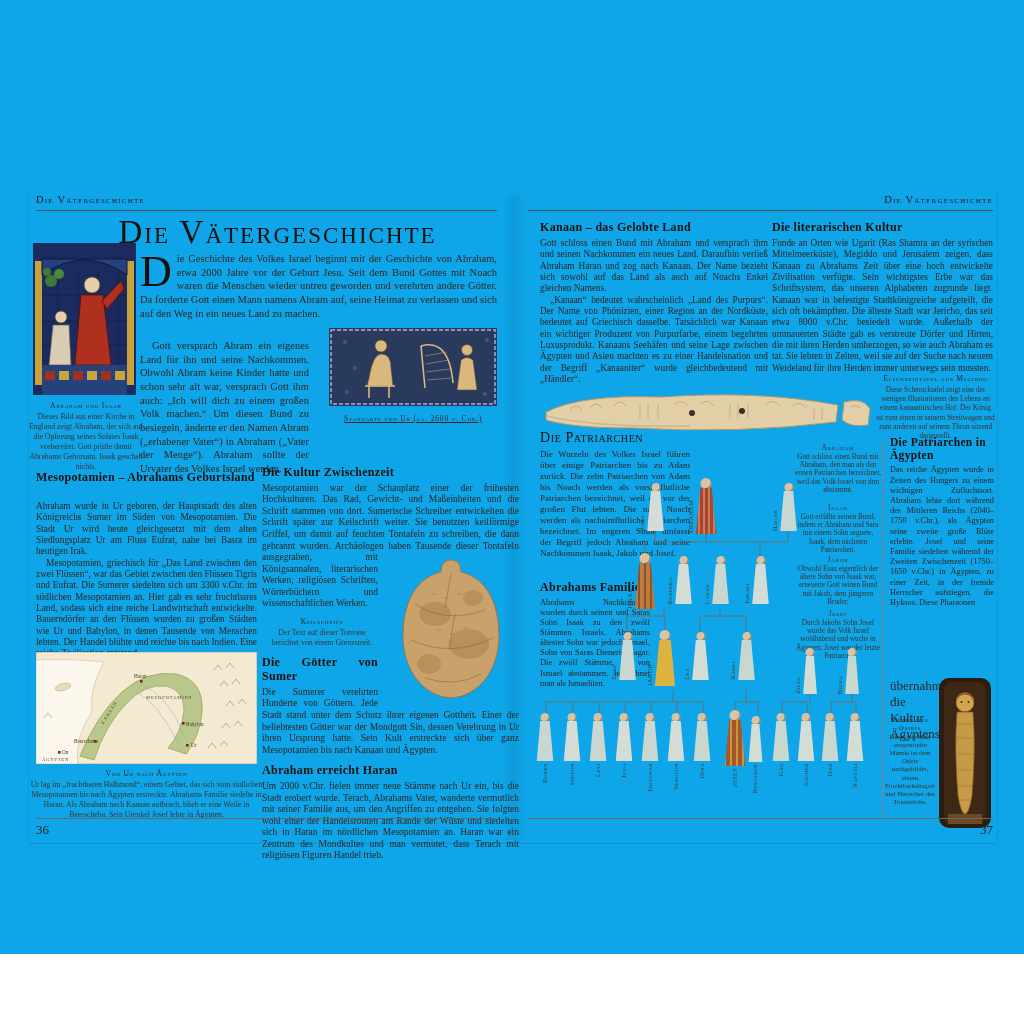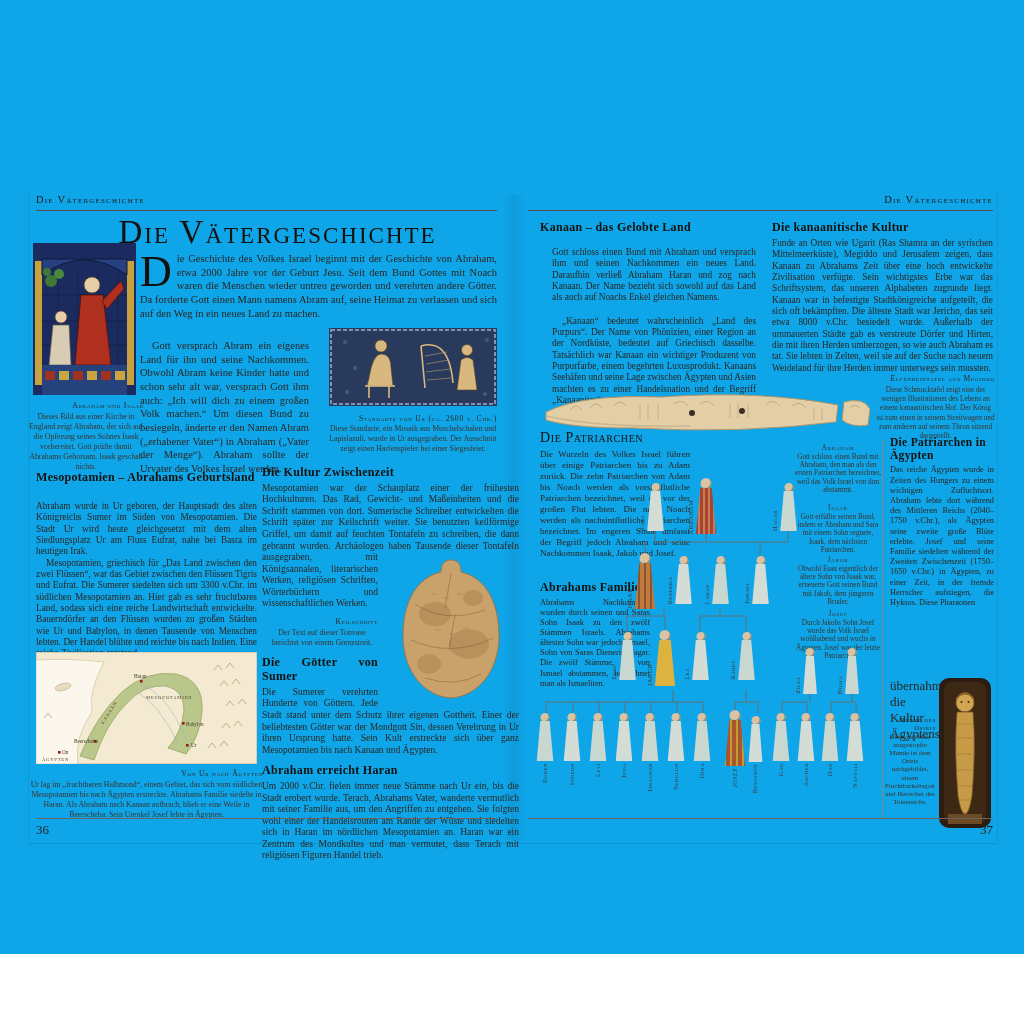--- a/index.html
+++ b/index.html
@@ -20,25 +20,25 @@
   .fr-left{left:36px;width:461px;}
   .fr-right{left:528px;width:465px;}
   .pagenum{position:absolute;top:822px;font-size:13px;color:#23201b;}
   .pn-left{left:36px;}
   .pn-right{left:528px;width:465px;text-align:right;}
   .page-title{position:absolute;left:90px;top:214px;width:375px;text-align:center;
               font-variant:small-caps;font-size:33px;letter-spacing:2px;color:#14110d;}
   .body-txt{font-size:10.5px;line-height:1.29;text-align:justify;}
   .sec-head{font-size:12px;font-weight:bold;letter-spacing:.3px;color:#14110d;margin:0 0 3px 0;}
   .caption{text-align:center;font-size:7.8px;line-height:1.28;color:#3a352d;}
-  .caption .cap-title{display:block;font-variant:small-caps;font-size:7.6px;letter-spacing:.8px;margin-bottom:1px;color:#2c2822;text-align:right;}
+  .caption .cap-title{display:block;font-variant:small-caps;font-size:7.6px;letter-spacing:.8px;margin-bottom:1px;color:#2c2822;}
   
   .intro{position:absolute;left:140px;top:252px;width:357px;font-size:10.5px;line-height:1.3;text-align:justify;}
   .intro .dropcap{float:left;font-size:44px;line-height:.82;padding:2px 5px 0 0;color:#14110d;}
-  .intro-float{float:right;width:168px;height:216px;shape-outside:inset(76px 0 0 0);margin-left:20px;}
+  .intro-float{float:right;width:168px;height:216px;shape-outside:inset(76px 0 0 0);margin-left:20px;text-decoration:underline;}
   .intro-float .img{margin-top:76px;}
   .intro p{margin:0;}
   .intro .p2{text-indent:12px;margin-top:19px;}
   .intro-float .caption{margin-top:4px;}
   
   .glass{position:absolute;left:33px;top:243px;}
   .glass-cap{position:absolute;left:28px;top:401px;width:116px;}
   
   .meso{position:absolute;left:36px;top:470px;width:221px;}
   .meso .body-txt{font-size:9.3px;line-height:1.22;margin-top:16px;}
@@ -47,21 +47,21 @@
   .map-cap{position:absolute;left:30px;top:769px;width:233px;}
   .kultur{position:absolute;left:262px;top:458px;width:257px;font-size:9.5px;line-height:1.22;text-align:justify;}
   .kultur p{margin:0;}
   .vase-float{float:right;width:134px;height:222px;shape-outside:inset(71px 0 0 0);margin-left:7px;}
   .vase-float .img{margin-top:71px;}
   .keil-cap{width:128px;margin:7px 0 7px 4px;}
   .kultur .sec-head{margin-top:7px;}
   
   .kanaan{position:absolute;left:540px;top:220px;width:228px;}
   .kanaan .body-txt,.kkultur .body-txt{font-size:9.3px;line-height:1.22;}
-  .kanaan p,.kkultur p{margin:12px;}
+  .kanaan p,.kkultur p{margin:0;}
   .kanaan .p2{text-indent:10px;}
   .kkultur{position:absolute;left:772px;top:220px;width:221px;}
   .plaque{position:absolute;left:540px;top:380px;}
   .plaque-cap{position:absolute;left:876px;top:374px;width:119px;font-size:7.3px;}
   
   .patri{position:absolute;left:540px;top:430px;width:150px;}
   .patri-head{font-variant:small-caps;font-size:14px;font-weight:400;letter-spacing:.6px;color:#14110d;margin:0 0 3px 0;}
   .patri .body-txt{font-size:9px;line-height:1.22;}
   .familie{position:absolute;left:540px;top:580px;width:110px;}
   .familie .body-txt{font-size:8.4px;line-height:1.2;}
@@ -186,21 +186,20 @@
               <circle cx="16" cy="14" r="2"></circle>
               <circle cx="26" cy="40" r="2"></circle>
               <circle cx="18" cy="64" r="2"></circle>
               <circle cx="158" cy="12" r="2"></circle>
               <circle cx="156" cy="66" r="2"></circle>
             </g>
         </svg>
       </div>
       <div class="caption">
         <span class="cap-title">Standarte von Ur (ca. 2600 v. Chr.)</span>
-        <span>Diese Standarte, ein Mosaik aus Muschelschalen und Lapislazuli, wurde in Ur ausgegraben. Der Ausschnitt zeigt einen Harfenspieler bei einer Siegesfeier.</span>
       </div>
     </div>
     <p><span class="dropcap">D</span><span>ie Geschichte des Volkes Israel beginnt mit der Geschichte von Abraham, etwa 2000 Jahre vor der Geburt Jesu. Seit dem Bund Gottes mit Noach waren die Menschen wieder untreu geworden und verehrten andere Götter. Da forderte Gott einen Mann namens Abram auf, seine Heimat zu verlassen und sich auf den Weg in ein neues Land zu machen.</span></p>
     <p class="p2">Gott versprach Abram ein eigenes Land für ihn und seine Nachkommen. Obwohl Abram keine Kinder hatte und schon sehr alt war, versprach Gott ihm auch: „Ich will dich zu einem großen Volk machen.“ Um diesen Bund zu besiegeln, änderte er den Namen Abram („erhabener Vater“) in Abraham („Vater der Menge“). Abraham sollte der Urvater des Volkes Israel werden.</p>
   </div>
 
   <div class="meso">
     <h3 class="sec-head">Mesopotamien – Abrahams Geburtsland</h3>
     <div class="body-txt">
       <p>Abraham wurde in Ur geboren, der Hauptstadt des alten Königreichs Sumer im Süden von Mesopotamien. Die Stadt Ur wird heute gleichgesetzt mit dem alten Siedlungsplatz Ur am Fluss Eufrat, nahe bei Basra im heutigen Irak.</p>
@@ -294,21 +293,21 @@
   <div class="pagenum pn-left">36</div>
 
   <div class="kanaan">
     <h3 class="sec-head">Kanaan – das Gelobte Land</h3>
     <div class="body-txt">
       <p>Gott schloss einen Bund mit Abraham und versprach ihm und seinen Nachkommen ein neues Land. Daraufhin verließ Abraham Haran und zog nach Kanaan. Der Name bezieht sich sowohl auf das Land als auch auf Noachs Enkel gleichen Namens.</p>
       <p class="p2">„Kanaan“ bedeutet wahrscheinlich „Land des Purpurs“. Der Name von Phönizien, einer Region an der Nordküste, bedeutet auf Griechisch dasselbe. Tatsächlich war Kanaan ein wichtiger Produzent von Purpurfarbe, einem begehrten Luxusprodukt. Kanaans Seehäfen und seine Lage zwischen Ägypten und Asien machten es zu einer Handelsnation und der Begriff „Kanaaniter“ wurde gleichbedeutend mit „Händler“.</p>
     </div>
   </div>
   <div class="kkultur">
-    <h3 class="sec-head">Die kanaanitische Kultur</h3>
+    <h3 class="sec-head">Die literarischen Kultur</h3>
     <div class="body-txt">
       <p style="margin:0">Funde an Orten wie Ugarit (Ras Shamra an der syrischen Mittelmeerküste), Megiddo und Jerusalem zeigen, dass Kanaan zu Abrahams Zeit über eine hoch entwickelte Zivilisation verfügte. Sein wichtigstes Erbe war das Schriftsystem, das unseren Alphabeten zugrunde liegt. Kanaan war in befestigte Stadtkönigreiche aufgeteilt, die sich oft bekämpften. Die älteste Stadt war Jericho, das seit etwa 8000 v.Chr. besiedelt wurde. Außerhalb der ummauerten Städte gab es verstreute Dörfer und Hirten, die mit ihren Herden umherzogen, so wie auch Abraham es tat. Sie lebten in Zelten, weil sie auf der Suche nach neuem Weideland für ihre Herden immer unterwegs sein mussten.</p>
     </div>
   </div>
 
   <div class="plaque">
     <svg width="334" height="62" viewBox="0 0 334 62">
       <path d="M6 32 Q42 14 120 17 Q220 10 298 25 L296 42 Q200 54 92 48 Q32 48 6 40 Z" fill="#e2cfa8" stroke="#b09468" stroke-width="1"></path>
       <path d="M304 22 Q324 17 330 29 L328 45 Q312 48 302 40 Z" fill="#e2cfa8" stroke="#b09468" stroke-width="1"></path>
       <g stroke="#8a6f4a" stroke-width=".6" fill="none" opacity=".6">

